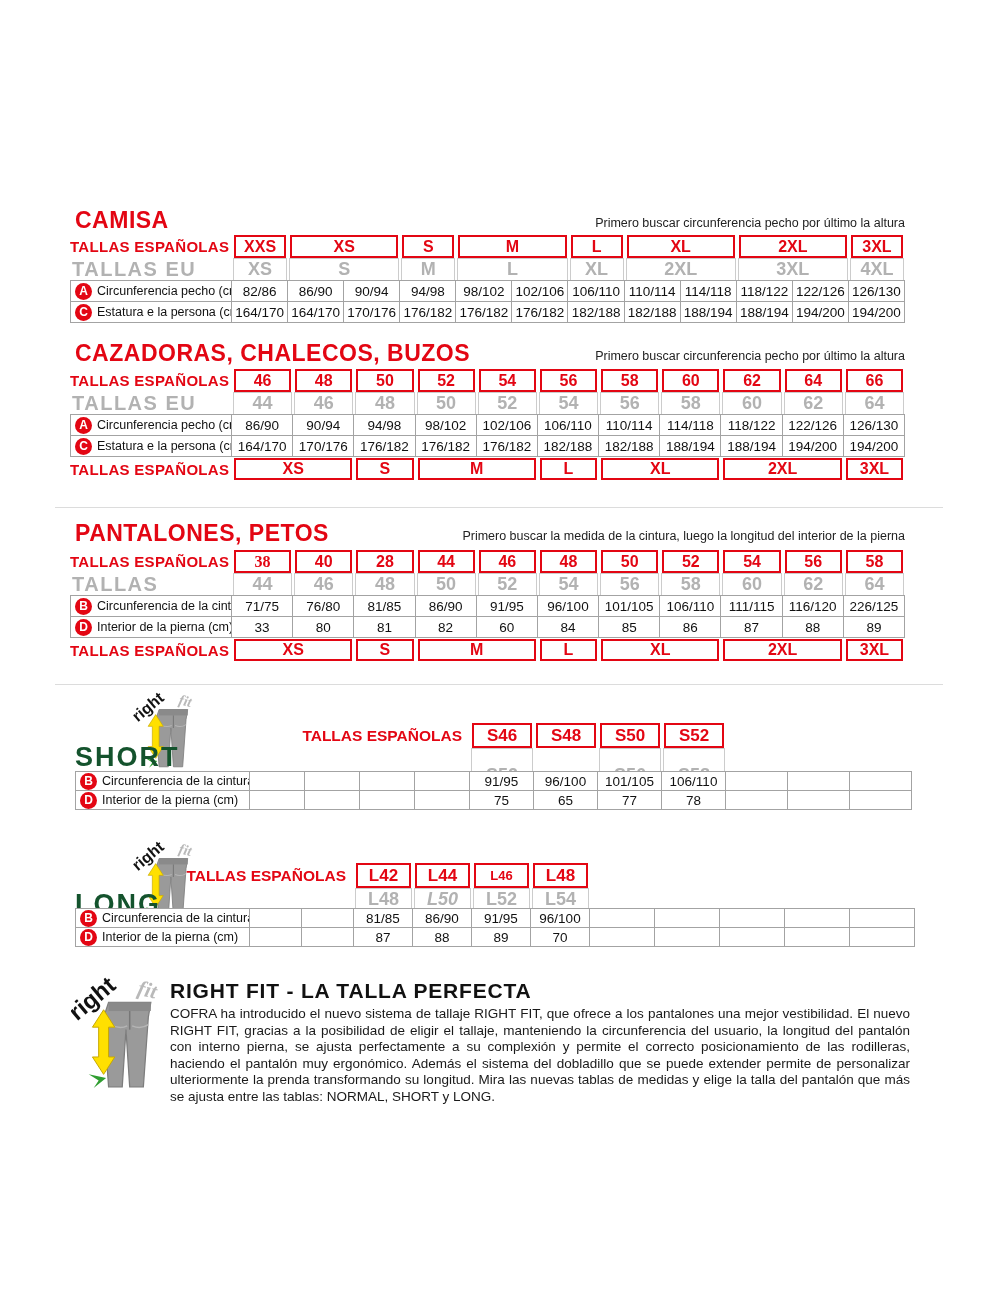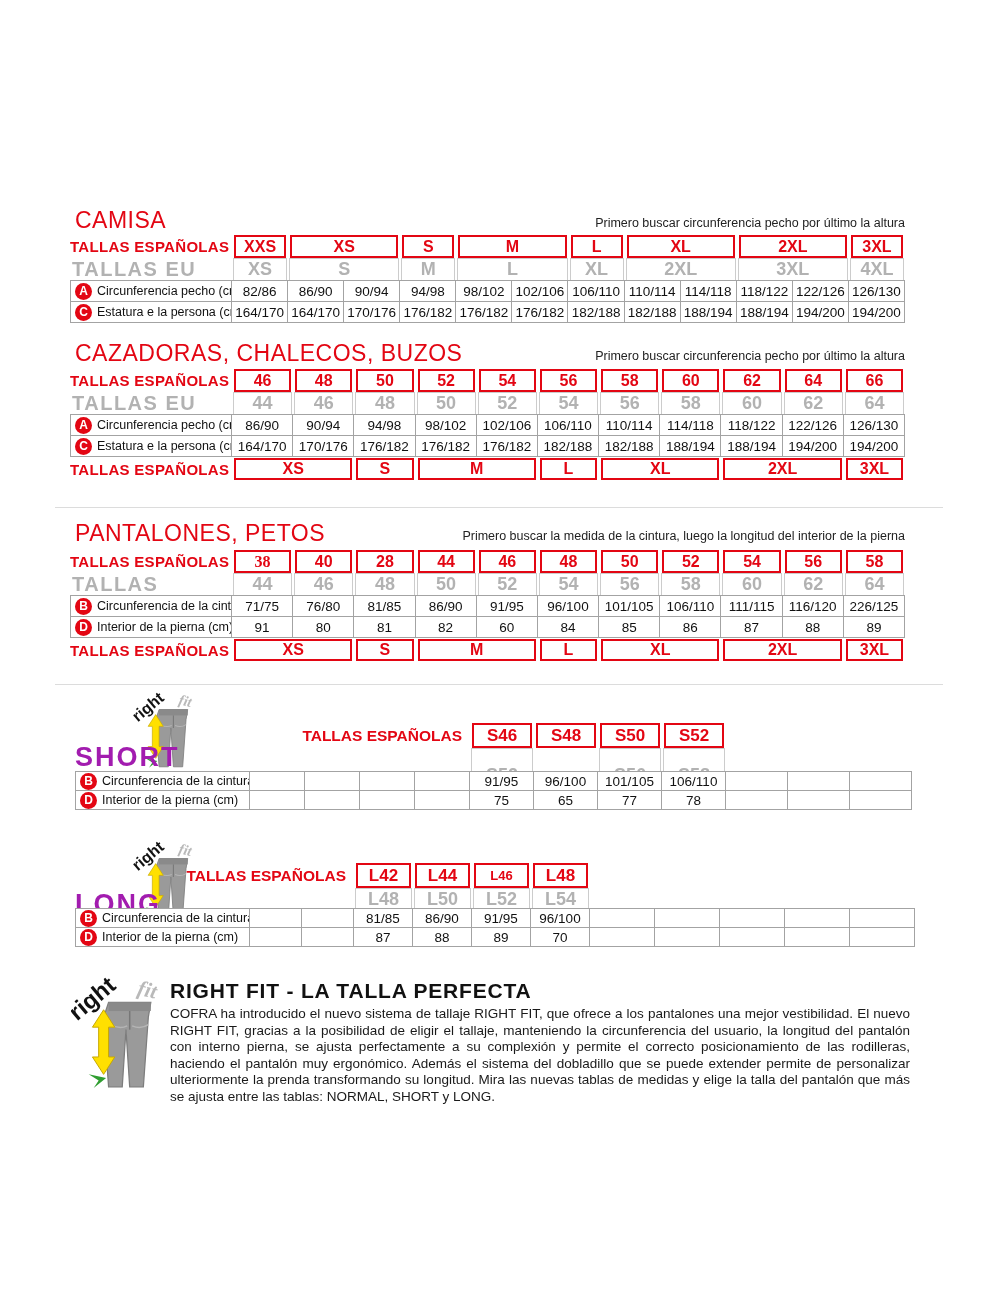--- a/index.html
+++ b/index.html
@@ -2,21 +2,21 @@
 <html><head>
 <meta charset="utf-8">
 <style>
   html,body{margin:0;padding:0;}
   body{
     width:1000px;height:1300px;background:#ffffff;position:relative;
     font-family:"Liberation Sans", sans-serif;color:#1a1a1a;
     -webkit-font-smoothing:antialiased;
   }
   .sec{position:absolute;left:70px;width:835px;}
-  .sec-title{position:absolute;left:5px;top:0;color:var(--red);font-weight:normal;
+  .sec-title{position:absolute;left:5px;top:0;color:var(--red);font-weight:bold;
     font-size:23px;letter-spacing:.5px;white-space:nowrap;}
   .sec-note{position:absolute;right:0;top:9px;font-size:12.5px;color:#222;white-space:nowrap;}
   .tbl{position:absolute;left:0;top:28px;}
   .trow{display:grid;}
   .lbl-red{color:var(--red);font-weight:bold;font-size:15px;text-align:right;
     padding-right:8px;align-self:center;letter-spacing:.3px;white-space:nowrap;}
   .red-box{border:2px solid var(--red);margin:0 2px;background:#fff;display:flex;
     align-items:center;justify-content:center;color:var(--red);font-weight:bold;font-size:16px;}
   .lbl-gray{color:#b2b2b2;font-weight:bold;font-size:20px;letter-spacing:1.5px;
     align-self:center;padding-left:2px;white-space:nowrap;}
@@ -24,21 +24,21 @@
     align-items:center;justify-content:center;color:#b2b2b2;font-weight:bold;font-size:18px;}
   .data-row{margin-top:-1px;}
   .dcell{border:1px solid #a3a3a3;border-left:none;background:#fff;display:flex;
     align-items:center;justify-content:center;font-size:13.5px;color:#111;}
   .dlabel{border:1px solid #a3a3a3;background:#fff;display:flex;align-items:center;
     padding-left:4px;font-size:12.5px;color:#111;white-space:nowrap;overflow:hidden;}
   .circ{display:inline-flex;width:17px;height:17px;min-width:17px;border-radius:50%;
     background:var(--red);color:#fff;font-weight:bold;font-size:12px;align-items:center;
     justify-content:center;margin-right:5px;}
   .divider{position:absolute;left:55px;width:888px;height:1px;background:#dcdcdc;}
-  .sl-name{position:absolute;left:0;color:#a21caf;font-weight:bold;font-size:27px;letter-spacing:2px;}
+  .sl-name{position:absolute;left:0;color:#14532d;font-weight:bold;font-size:27px;letter-spacing:2px;}
   .sl-label{color:var(--red);font-weight:bold;font-size:15.5px;text-align:right;
     padding-right:8px;align-self:center;white-space:nowrap;}
   .rf-head{position:absolute;font-weight:bold;font-size:21px;color:#111;letter-spacing:.8px;white-space:nowrap;}
   .rf-par{position:absolute;font-size:13.5px;line-height:1.23;text-align:justify;color:#1a1a1a;}
   .logo{position:absolute;}
   :root{--red:#e30613;}
 </style>
 </head>
 <body>
 
@@ -235,21 +235,21 @@
         <div class="dcell">106/110</div>
         <div class="dcell">111/115</div>
         <div class="dcell">116/120</div>
         <div class="dcell">226/125</div>
       </div>
       <div class="trow data-row" style="grid-template-columns: 162px repeat(11, 1fr); height: 22px;">
         <div class="dlabel">
           <span class="circ">D</span>
           <span>Interior de la pierna (cm)</span>
         </div>
-        <div class="dcell">91</div>
+        <div class="dcell">33</div>
         <div class="dcell">80</div>
         <div class="dcell">81</div>
         <div class="dcell">82</div>
         <div class="dcell">60</div>
         <div class="dcell">84</div>
         <div class="dcell">85</div>
         <div class="dcell">86</div>
         <div class="dcell">87</div>
         <div class="dcell">88</div>
         <div class="dcell">89</div>
@@ -353,21 +353,21 @@
   <div class="tbl">
       <div class="trow" style="grid-template-columns: 175px repeat(2, 52px) repeat(4, 59px) repeat(5, 65px); height: 25px;">
         <div class="sl-label" style="grid-column: 1 / span 3;">TALLAS ESPAÑOLAS</div>
         <div class="red-box" style="grid-column: 4 / span 1; font-size: 17px;">L42</div>
         <div class="red-box" style="grid-column: 5 / span 1; font-size: 17px;">L44</div>
         <div class="red-box" style="grid-column: 6 / span 1; font-size: 13px;">L46</div>
         <div class="red-box" style="grid-column: 7 / span 1; font-size: 17px;">L48</div>
       </div>
       <div class="trow" style="grid-template-columns: 175px repeat(2, 52px) repeat(4, 59px) repeat(5, 65px); height: 21px;">
         <div class="gray-box" style="grid-column: 4 / span 1;">L48</div>
-        <div class="gray-box" style="grid-column: 5 / span 1;">L50</div>
+        <div class="gray-box" style="grid-column: 5 / span 1; font-style: italic;">L50</div>
         <div class="gray-box" style="grid-column: 6 / span 1;">L52</div>
         <div class="gray-box" style="grid-column: 7 / span 1;">L54</div>
       </div>
       <div class="trow data-row" style="grid-template-columns: 175px repeat(2, 52px) repeat(4, 59px) repeat(5, 65px); height: 20px;">
         <div class="dlabel">
           <span class="circ">B</span>
           <span>Circunferencia de la cintura (cm)</span>
         </div>
         <div class="dcell"></div>
         <div class="dcell"></div>

